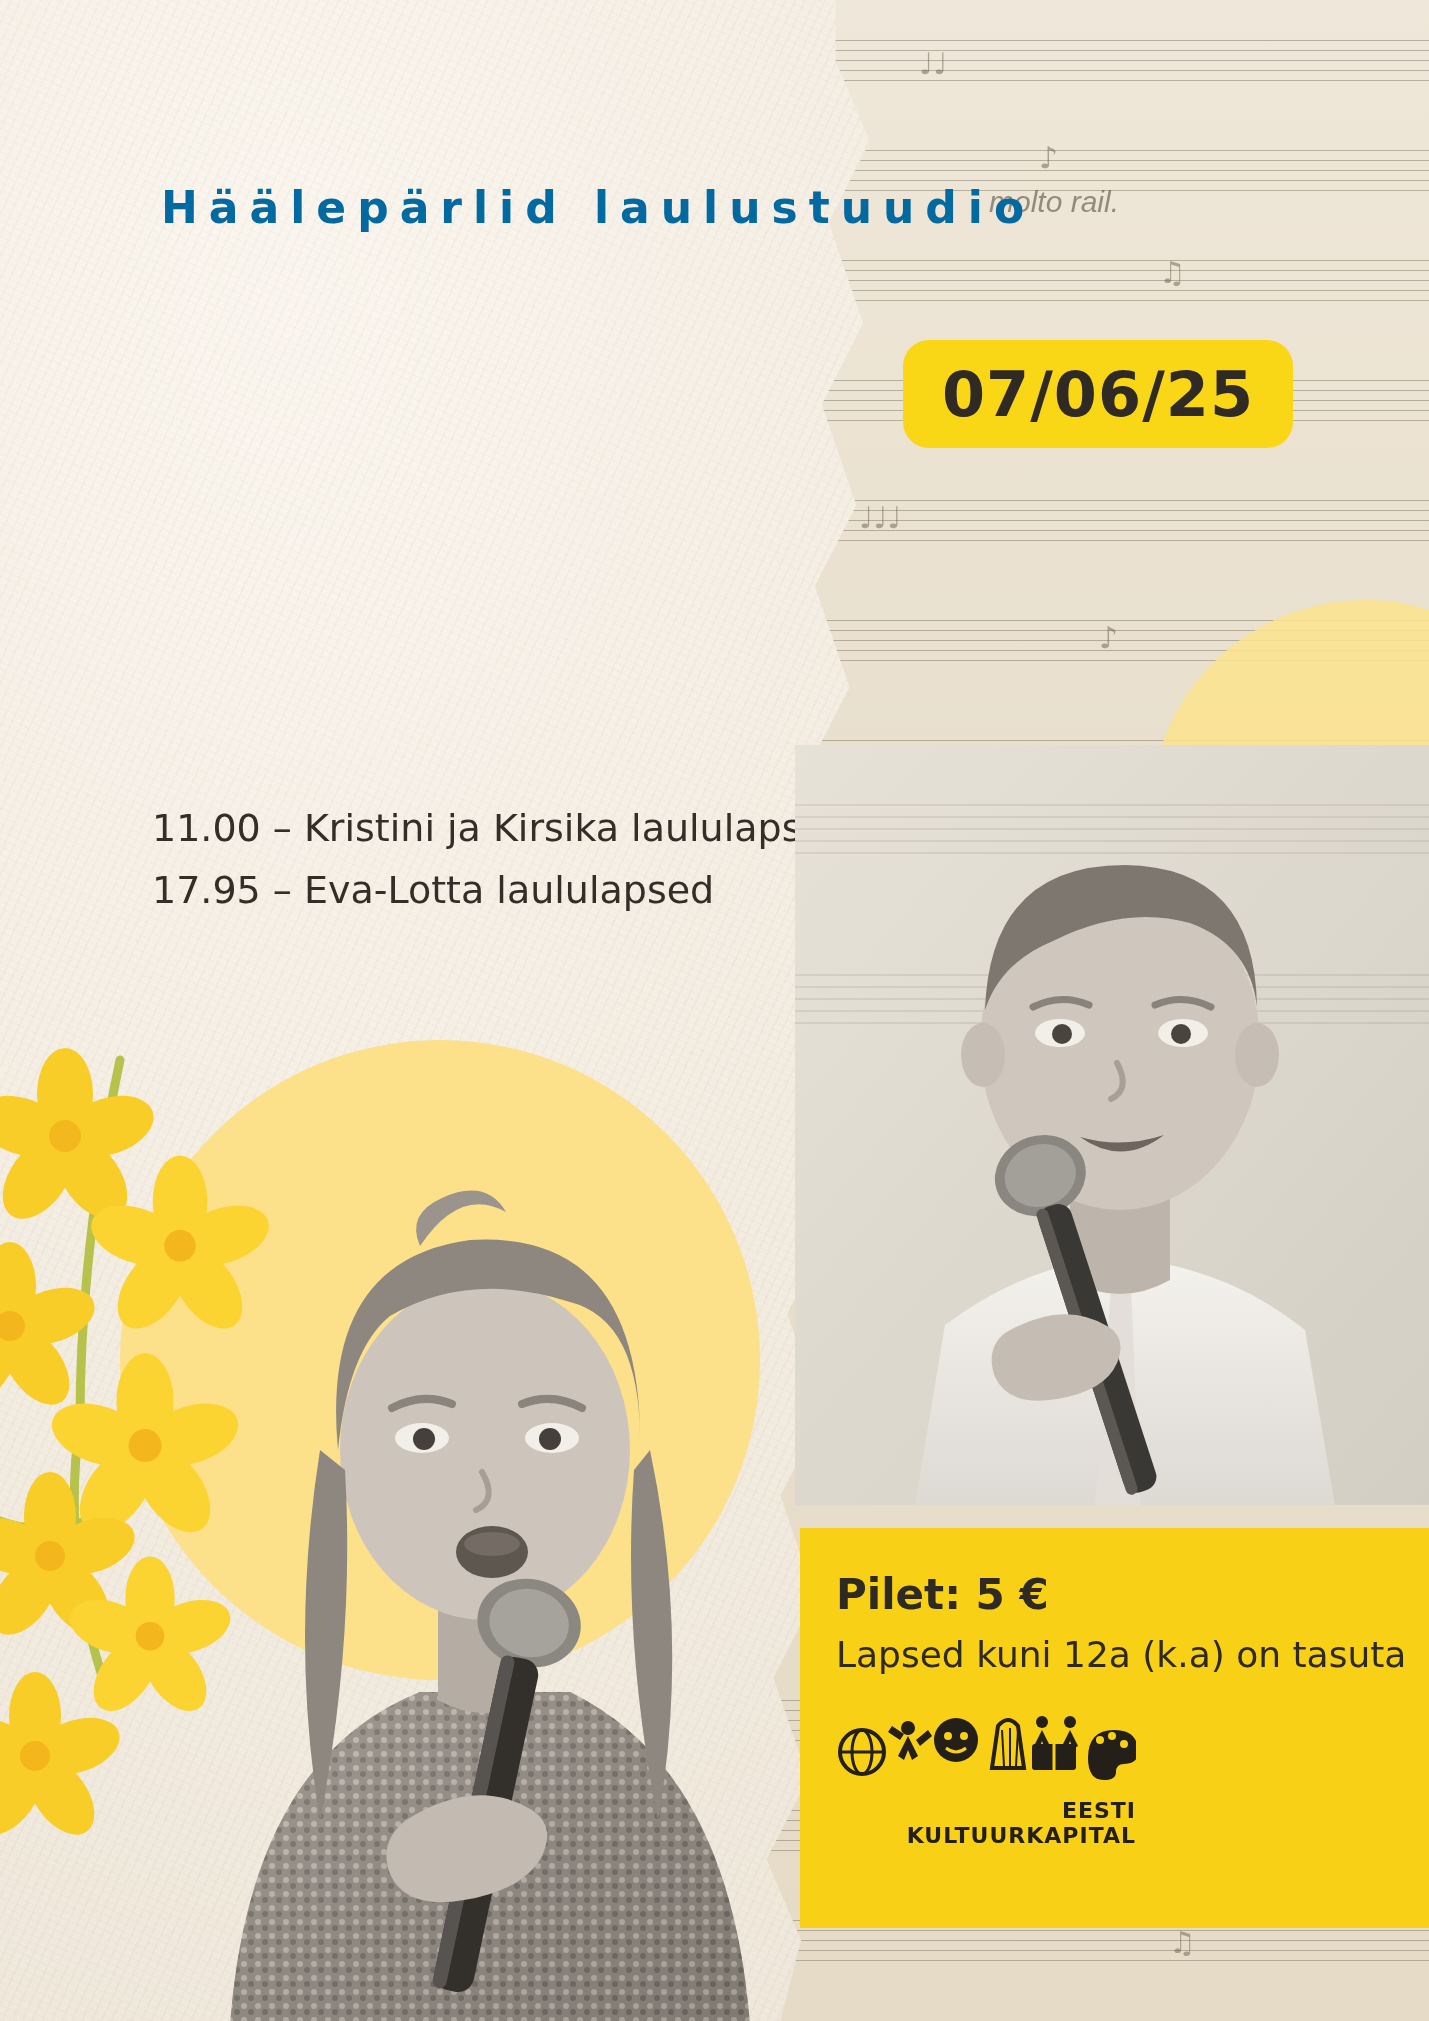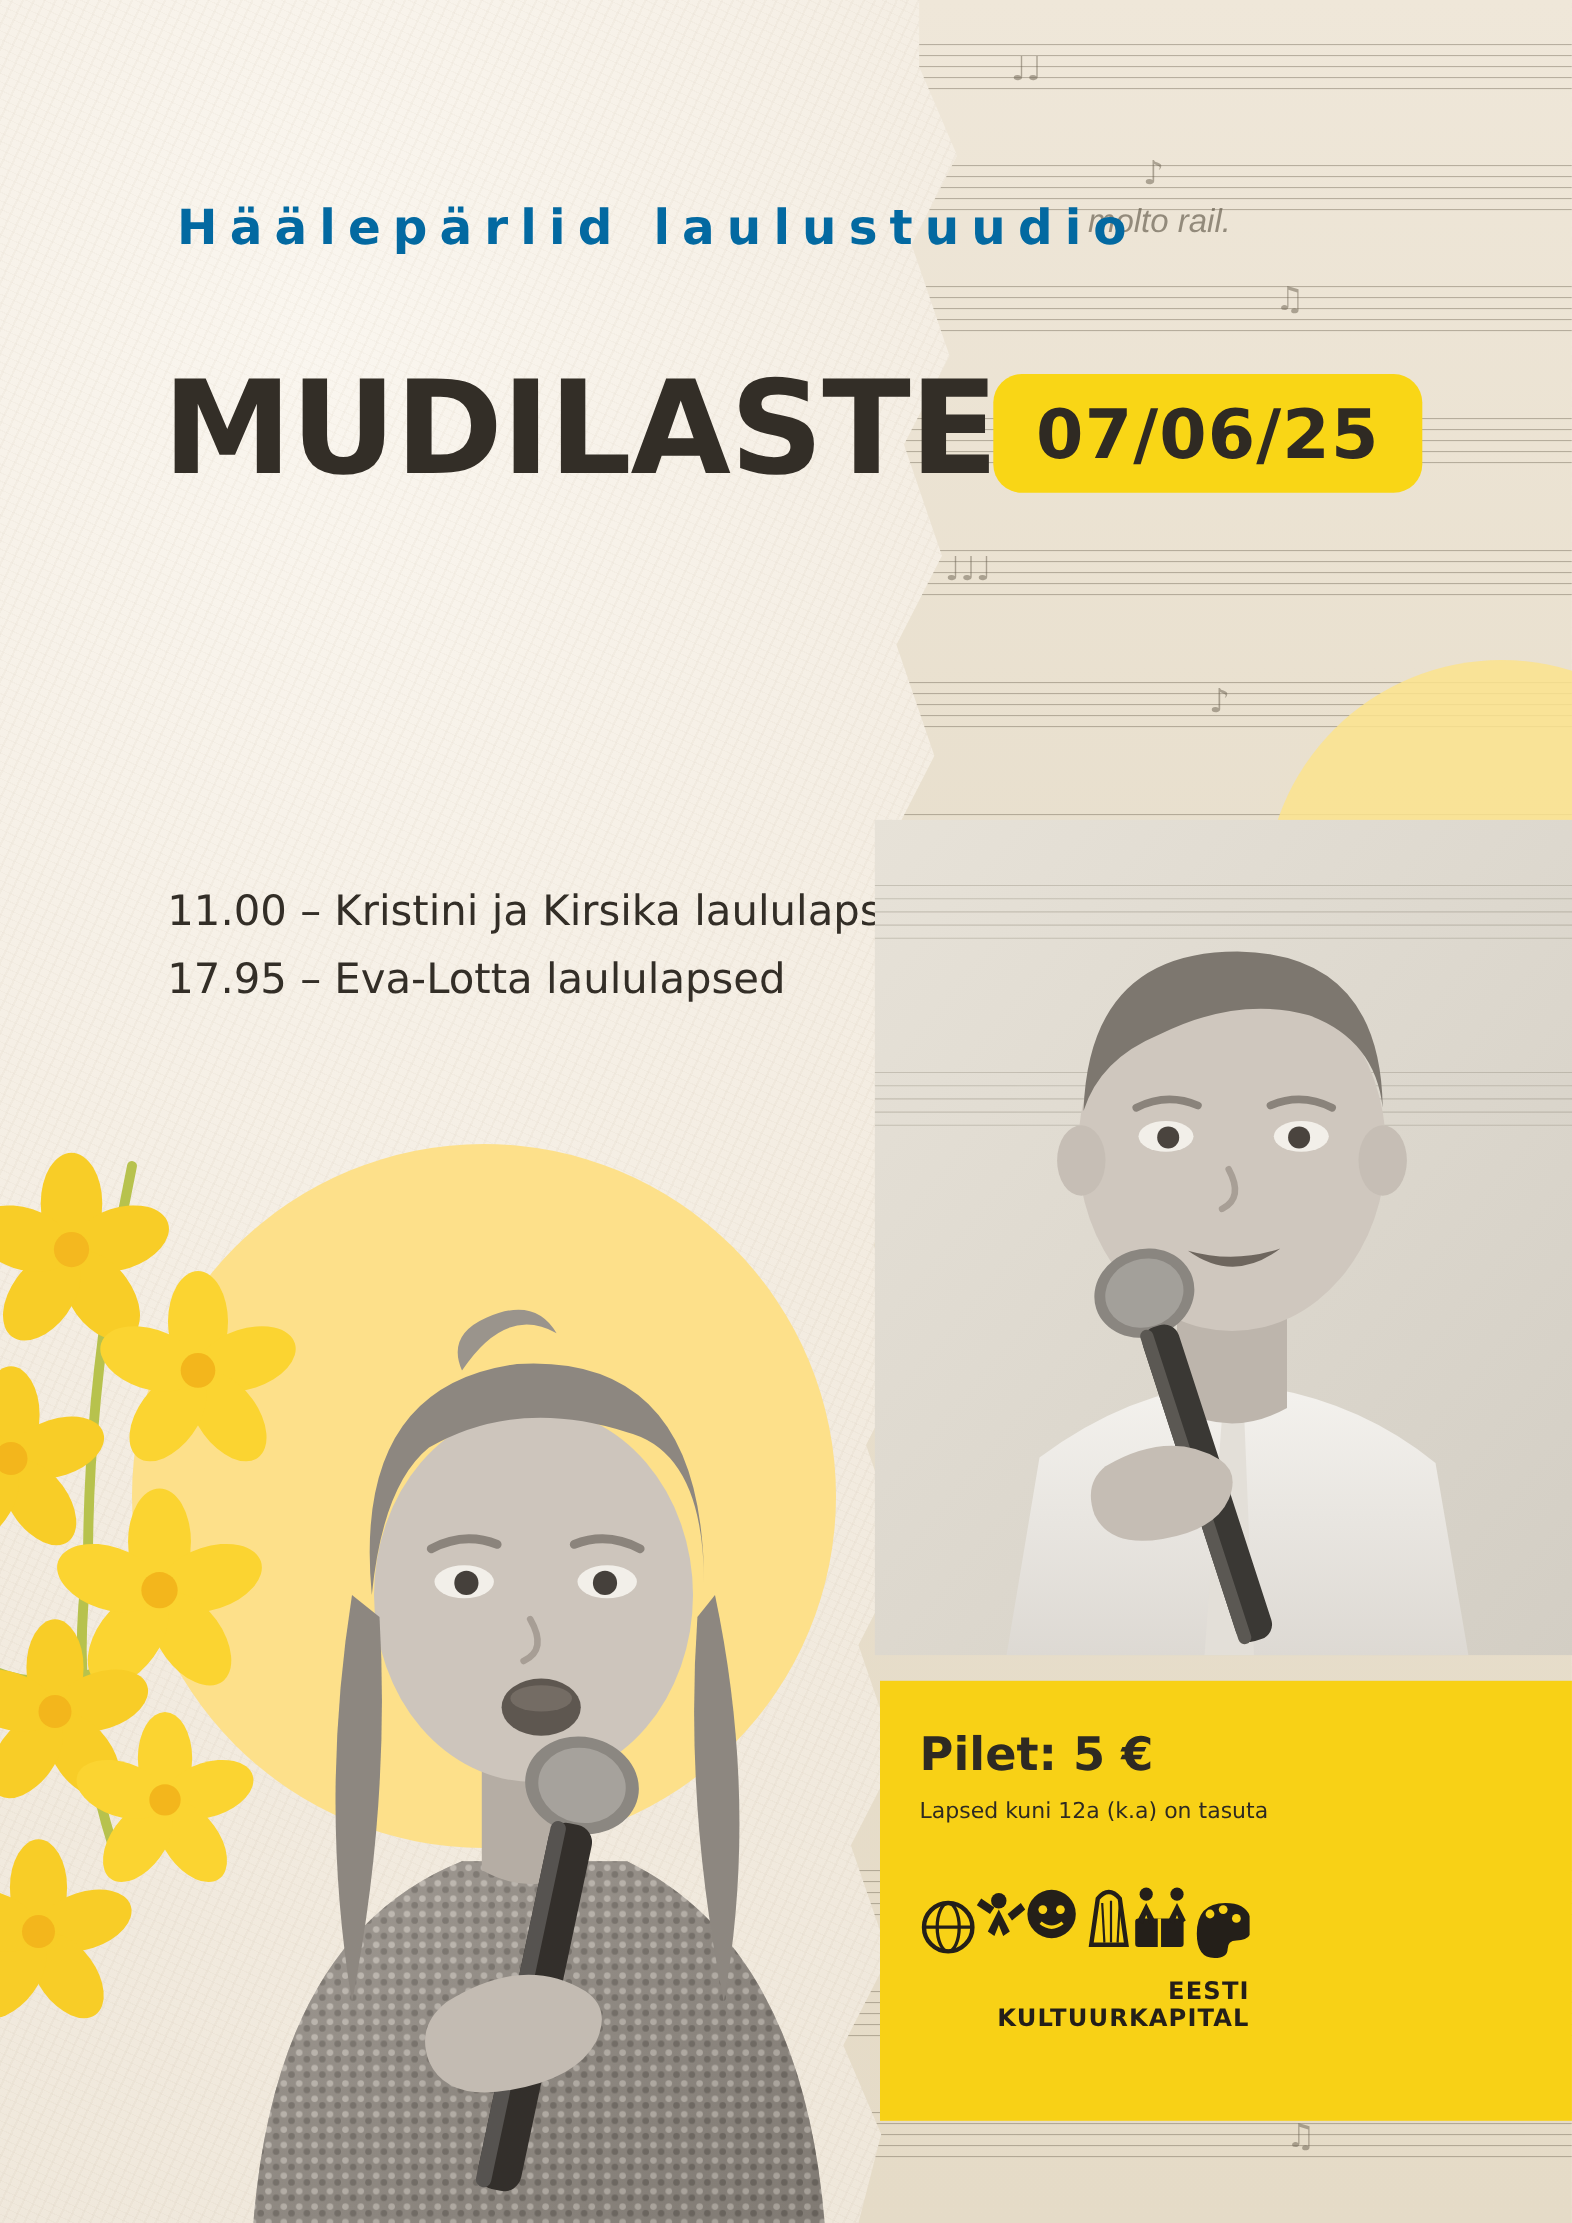--- a/index.html
+++ b/index.html
@@ -177,21 +177,21 @@
   .ticket-price{
     position:absolute;
     left: 836px; top: 1570px;
     font-size: 42px;
     font-weight:700;
     color:#2e2a22;
   }
   .ticket-free{
     position:absolute;
     left: 836px; top: 1634px;
-    font-size: 20px;
+    font-size: 36px;
     color:#2e2a22;
   }
   .kulka{
     position:absolute;
     left: 836px; top: 1700px;
     width: 300px;
     text-align:right;
   }
   .kulka-mark{
     height: 92px;
@@ -312,21 +312,20 @@
 
   <div class="blob-yellow-right"></div>
   <div class="blob-yellow-mid"></div>
 
   <div class="studio">Häälepärlid laulustuudio</div>
 
   <div class="date-pill">
     <span>07/06/25</span>
   </div>
 
-  <div class="title1">MUDILASTE</div>
 
   <div class="prog-line l1">11.00 –  Kristini ja Kirsika laululapsed</div>
   <div class="prog-line l2">17.95 – Eva-Lotta laululapsed</div>
 
 
   <div class="photo-boy">
     <svg viewBox="0 0 640 760" width="640" height="760" aria-hidden="true">
       <defs>
         <linearGradient id="bgboy" x1="0" y1="0" x2="1" y2="1">
           <stop offset="0%" stop-color="#e7e2d8"></stop>

